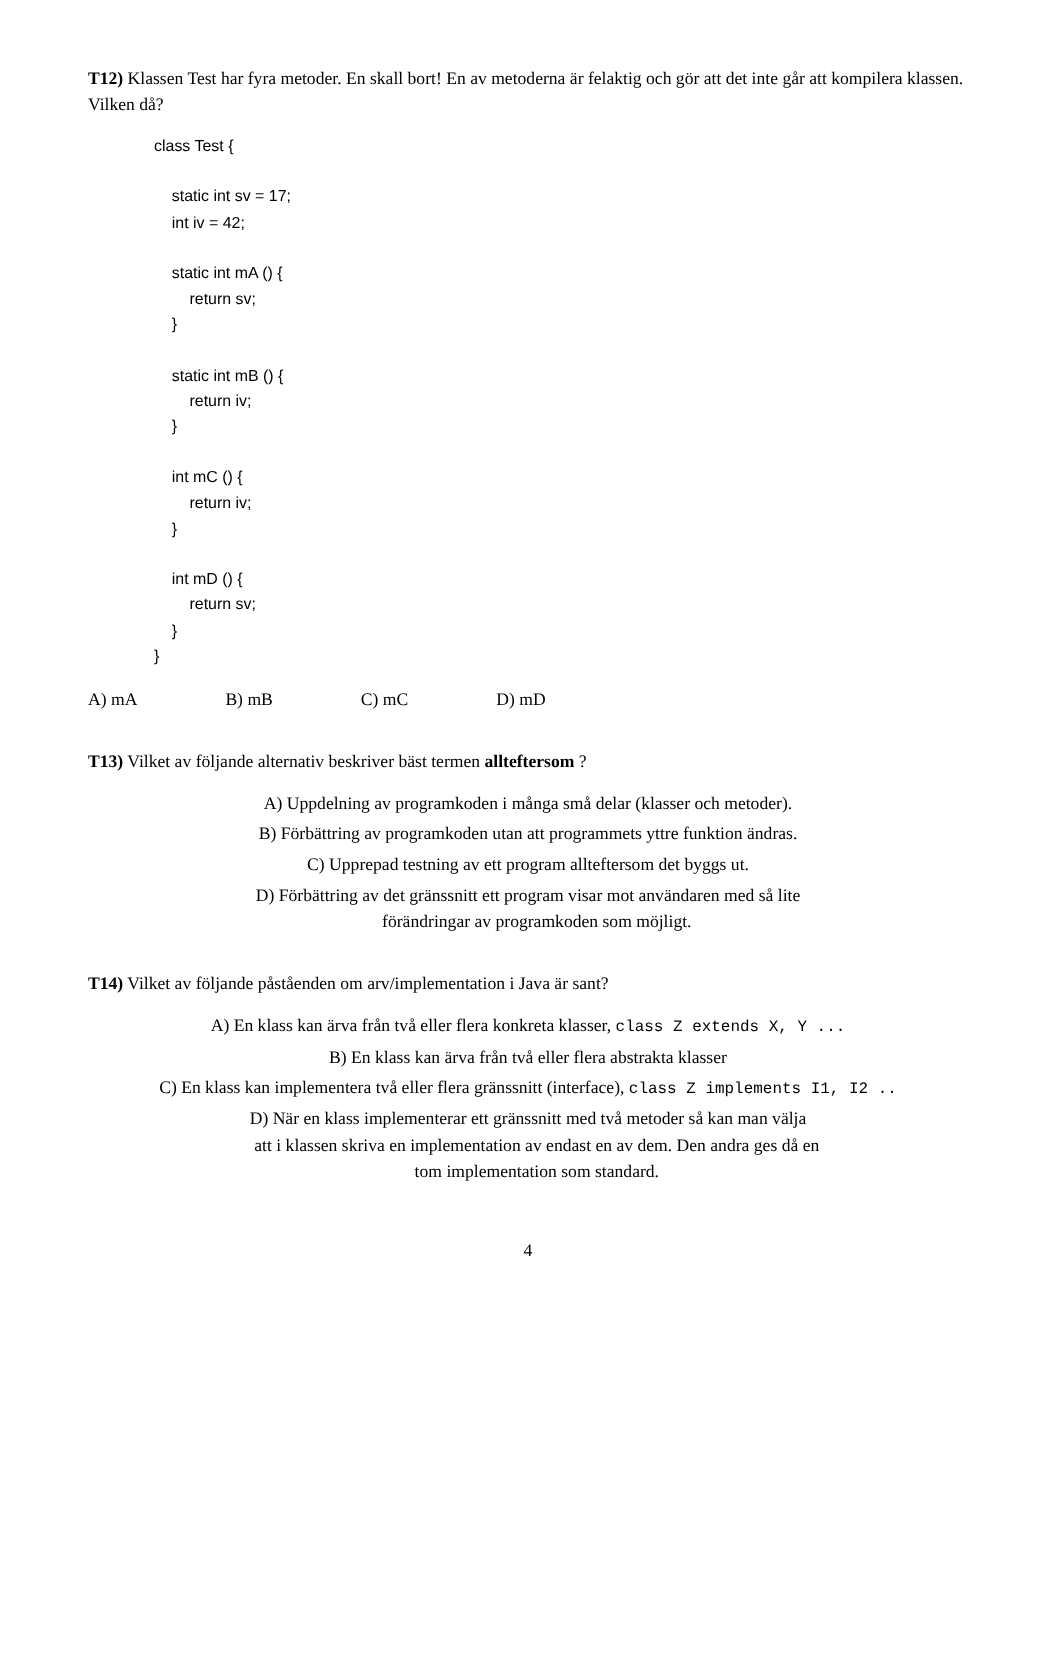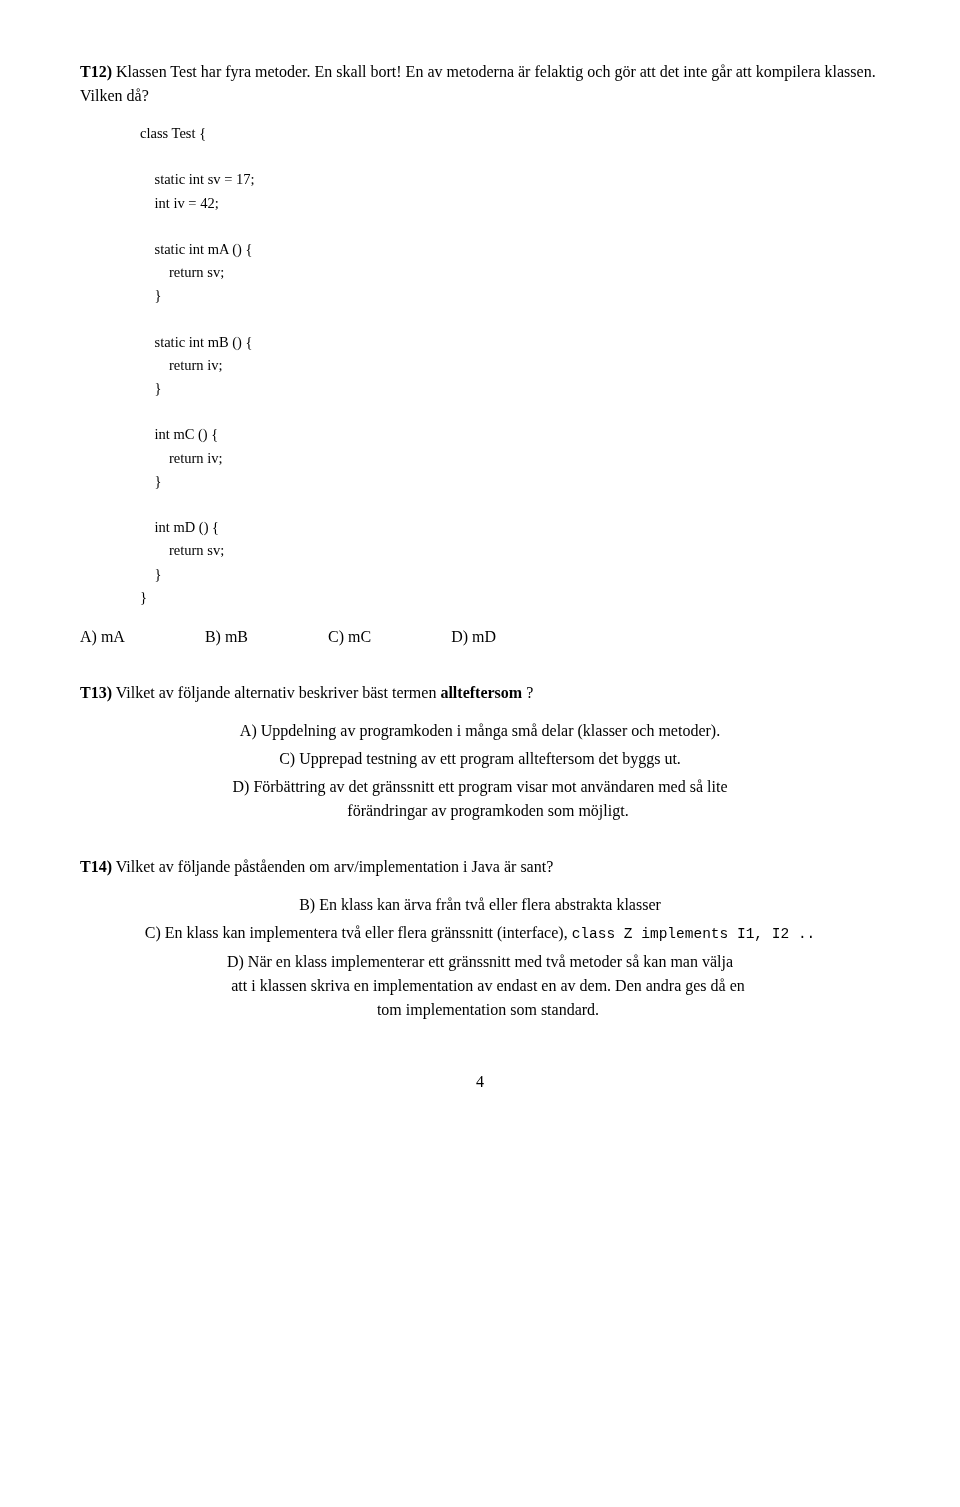--- a/index.html
+++ b/index.html
@@ -14,21 +14,21 @@
       font-size: 16px;
       line-height: 1.5;
       width: 960px;
       min-height: 1507px;
       padding: 60px 80px 80px 80px;
     }
     .question-block {
       margin-bottom: 32px;
     }
     .code-block {
-      font-family: Liberation Serif, serif;
+      font-family: Liberation Sans, sans-serif;
       font-size: 14.5px;
       line-height: 1.6;
       margin: 14px 0 16px 60px;
       white-space: pre;
     }
     .answer-options {
       margin: 14px 0 0 0;
       text-align: center;
     }
     .answer-option {
@@ -91,30 +91,32 @@
     <span>D) mD</span>
   </div>
 </div>
 
 <div class="question-block">
   <p>
     <strong>T13)</strong> Vilket av följande alternativ beskriver bäst termen <strong>allteftersom</strong>&nbsp;?
   </p>
   <div class="answer-options">
     <div class="answer-option">A) Uppdelning av programkoden i många små delar (klasser och metoder).</div>
+    <div class="answer-option">B) Förbättring av programkoden utan att programmets yttre funktion ändras.</div>
     <div class="answer-option">C) Upprepad testning av ett program allteftersom det byggs ut.</div>
     <div class="answer-option">D) Förbättring av det gränssnitt ett program visar mot användaren med så lite<br>&nbsp;&nbsp;&nbsp;&nbsp;förändringar av programkoden som möjligt.</div>
   </div>
 </div>
 
 <div class="question-block" style="margin-top: 16px;">
   <p>
     <strong>T14)</strong> Vilket av följande påståenden om arv/implementation i Java är sant?
   </p>
   <div class="answer-options">
+    <div class="answer-option">A) En klass kan ärva från två eller flera konkreta klasser, <span class="inline-code">class Z extends X, Y ...</span></div>
     <div class="answer-option">B) En klass kan ärva från två eller flera abstrakta klasser</div>
     <div class="answer-option">C) En klass kan implementera två eller flera gränssnitt (interface), <span class="inline-code">class Z implements I1, I2 ..</span></div>
     <div class="answer-option">D) När en klass implementerar ett gränssnitt med två metoder så kan man välja<br>
     &nbsp;&nbsp;&nbsp;&nbsp;att i klassen skriva en implementation av endast en av dem. Den andra ges då en<br>
     &nbsp;&nbsp;&nbsp;&nbsp;tom implementation som standard.</div>
   </div>
 </div>
 
 <div class="page-number">4</div>
 

